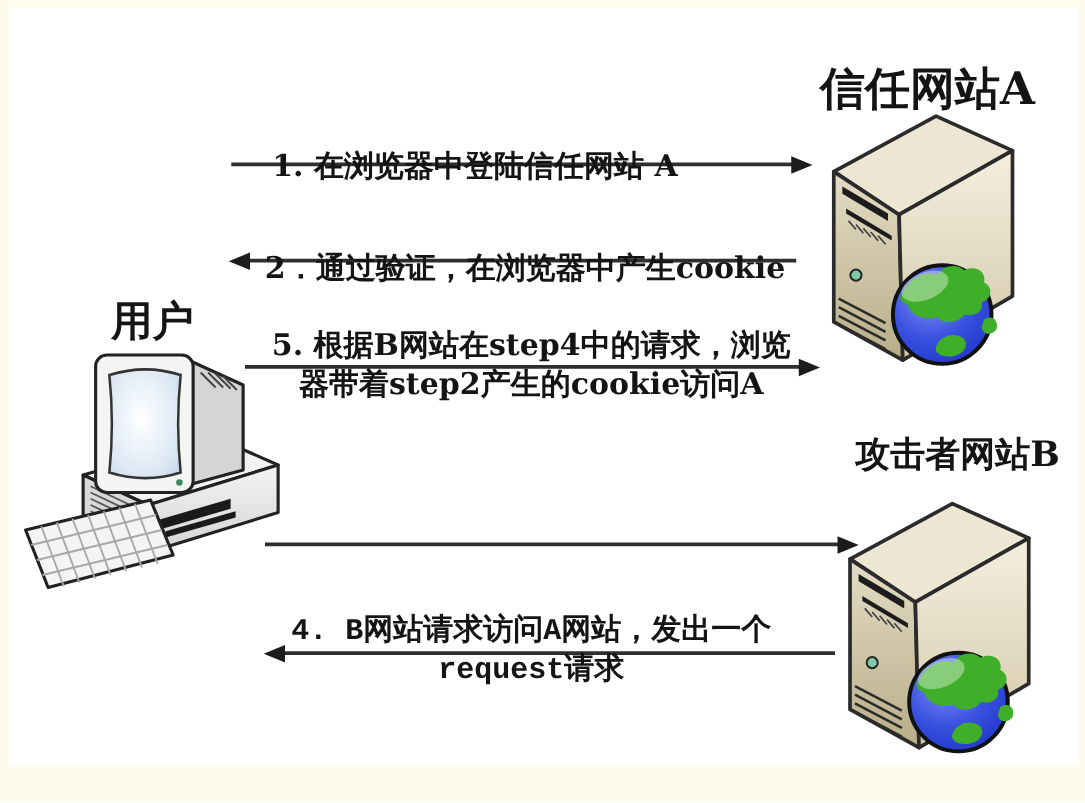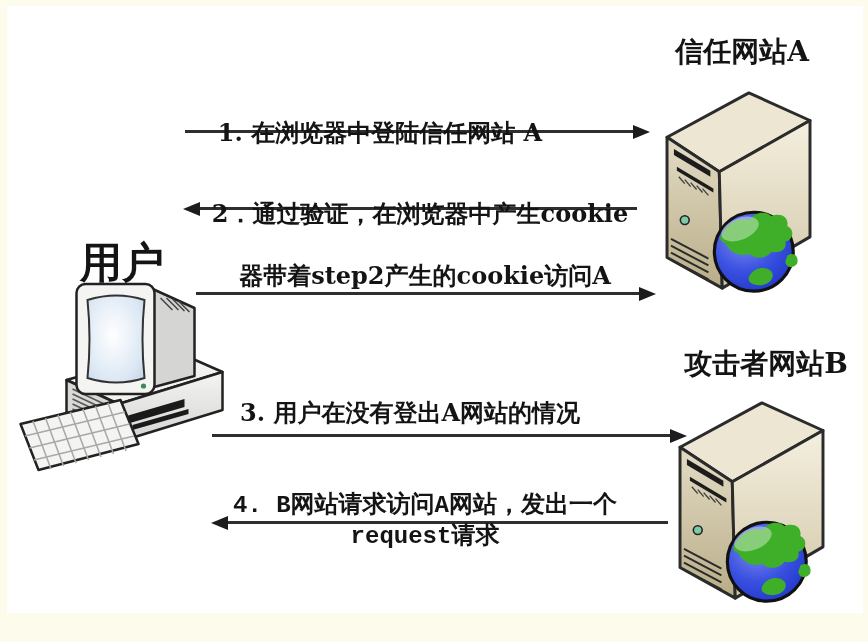--- a/index.html
+++ b/index.html
@@ -19,22 +19,22 @@
   }
 
   
   .node-label {
     position: absolute;
     font-weight: bold;
     color: #141414;
     text-align: center;
     white-space: nowrap;
   }
-  #label-user     { left: 57px;  top: 235px; width: 130px; font-size: 42px; }
-  #label-server-a { left: 652px; top: 33px;  width: 180px; font-size: 28px; }
+  #label-user     { left: 57px;  top: 235px; width: 130px; font-size: 33px; }
+  #label-server-a { left: 652px; top: 47px;  width: 180px; font-size: 36px; }
   #label-server-b { left: 660px; top: 345px; width: 212px; font-size: 28px; }
 
   
   .step-label {
     position: absolute;
     text-align: center;
     font-size: 24px;
     line-height: 31px;
     font-weight: bold;
     color: #141414;
@@ -250,22 +250,22 @@
     <div class="head"></div>
   </div>
 
   <div class="step-label" id="text1">
     <span class="ln">1. 在浏览器中登陆信任网站 A</span>
   </div>
   <div class="step-label" id="text2">
     <span class="ln">2．通过验证，在浏览器中产生cookie</span>
   </div>
   <div class="step-label" id="text5">
+    <span class="ln">5. 根据B网站在step4中的请求，浏览</span>
     <span class="ln">器带着step2产生的cookie访问A</span>
   </div>
   <div class="step-label" id="text3">
-    <span class="ln">3. 用户在没有登出A网站的情况</span>
   </div>
   <div class="step-label" id="text4">
     <span class="ln">4. B网站请求访问A网站，发出一个</span>
     <span class="ln">request请求</span>
   </div>
 </div>
 
 </body></html>

